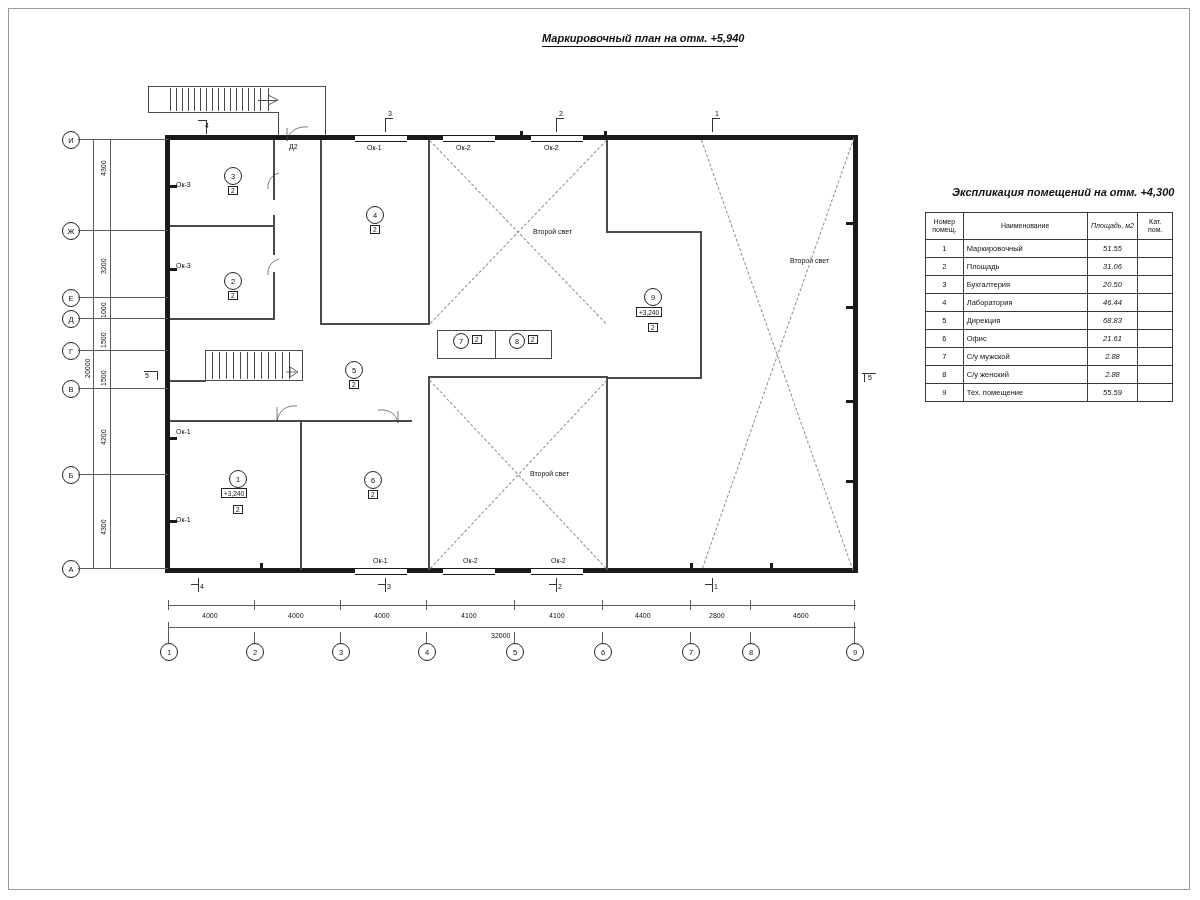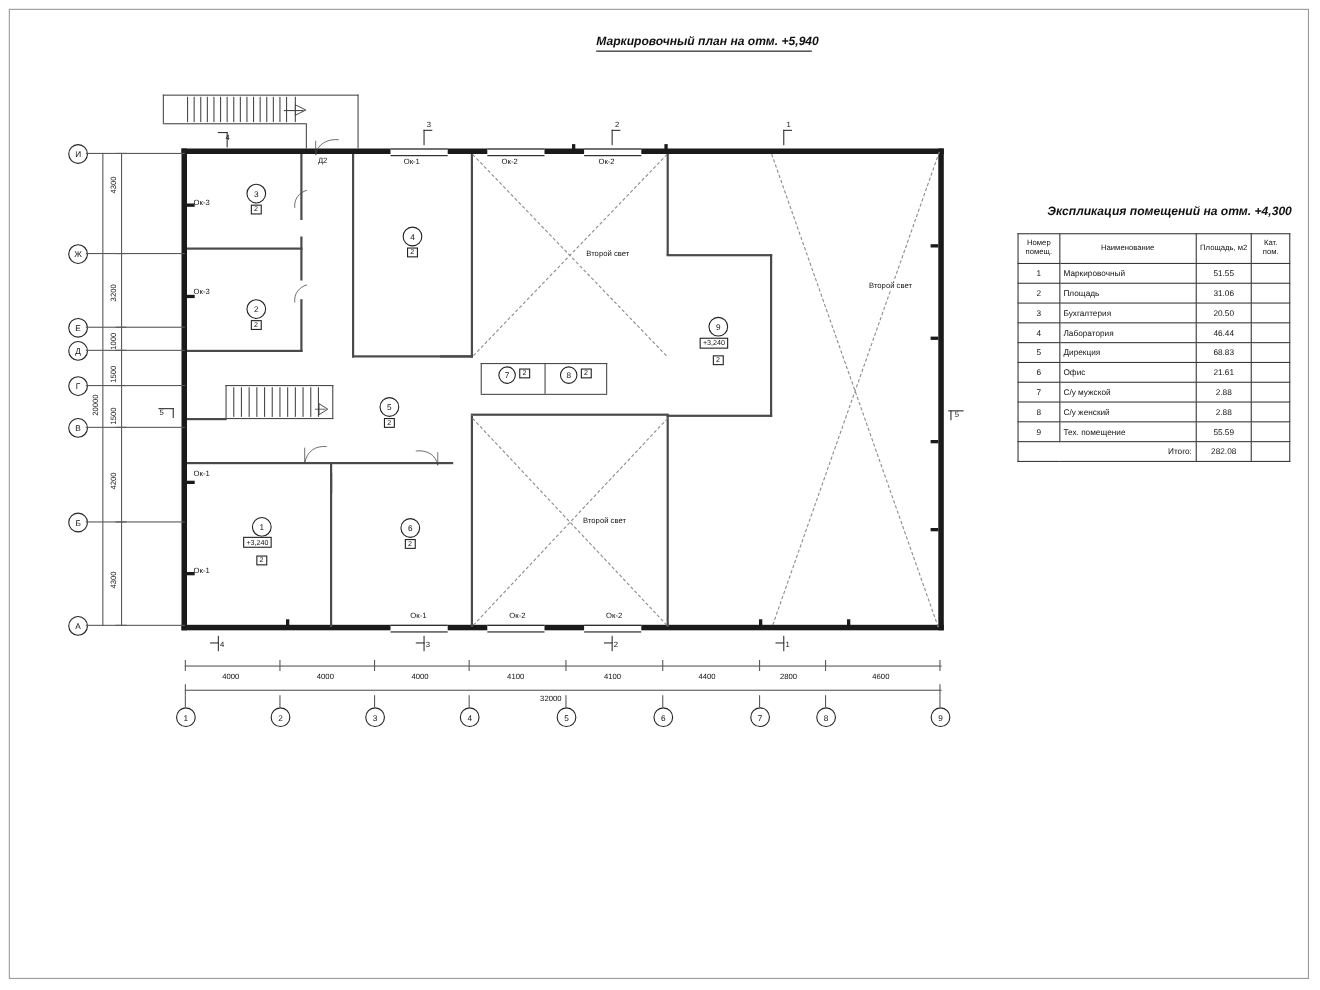--- a/index.html
+++ b/index.html
@@ -50,21 +50,21 @@
     position:absolute;left:925px;top:212px;width:248px;
     border-collapse:collapse;font-size:7.5px;color:#111;background:#fff;
   }
   #expl-table td,#expl-table th{
     border:1px solid #3a3a3a;padding:2px 3px;font-weight:normal;
   }
   #expl-table thead td{text-align:center;font-size:7px;line-height:1.15;height:22px;vertical-align:middle;}
   #expl-table tbody td{height:13px;}
   .c-num{width:32px;text-align:center;}
   .c-name{width:128px;text-align:left;padding-left:6px;}
-  .c-area{width:46px;text-align:center;}
+  .c-area{width:46px;text-align:center;font-style:italic;}
   .c-cat{width:30px;text-align:center;}
   .total-label{text-align:right;padding-right:4px;}
 </style>
 </head>
 <body>
 
 <div id="page">
   <div id="sheet-border"></div>
 
   <div class="ttl" id="plan-title">Маркировочный план на отм. +5,940</div>
@@ -126,25 +126,20 @@
       <tr>
         <td class="c-num">8</td>
         <td class="c-name">С/у женский</td>
         <td class="c-area">2.88</td>
         <td class="c-cat"></td>
       </tr>
       <tr>
         <td class="c-num">9</td>
         <td class="c-name">Тех. помещение</td>
         <td class="c-area">55.59</td>
-        <td class="c-cat"></td>
-      </tr>
-      <tr>
-        <td class="total-label" colspan="2">Итого:</td>
-        <td class="c-area">282.08</td>
         <td class="c-cat"></td>
       </tr>
     </tbody>
   </table>
 
   <div class="wall" style="left:165px;top:135px;width:693px;height:5px;"></div>
   <div class="wall" style="left:165px;top:568px;width:693px;height:5px;"></div>
   <div class="wall" style="left:165px;top:135px;width:5px;height:438px;"></div>
   <div class="wall" style="left:853px;top:135px;width:5px;height:438px;"></div>
 

